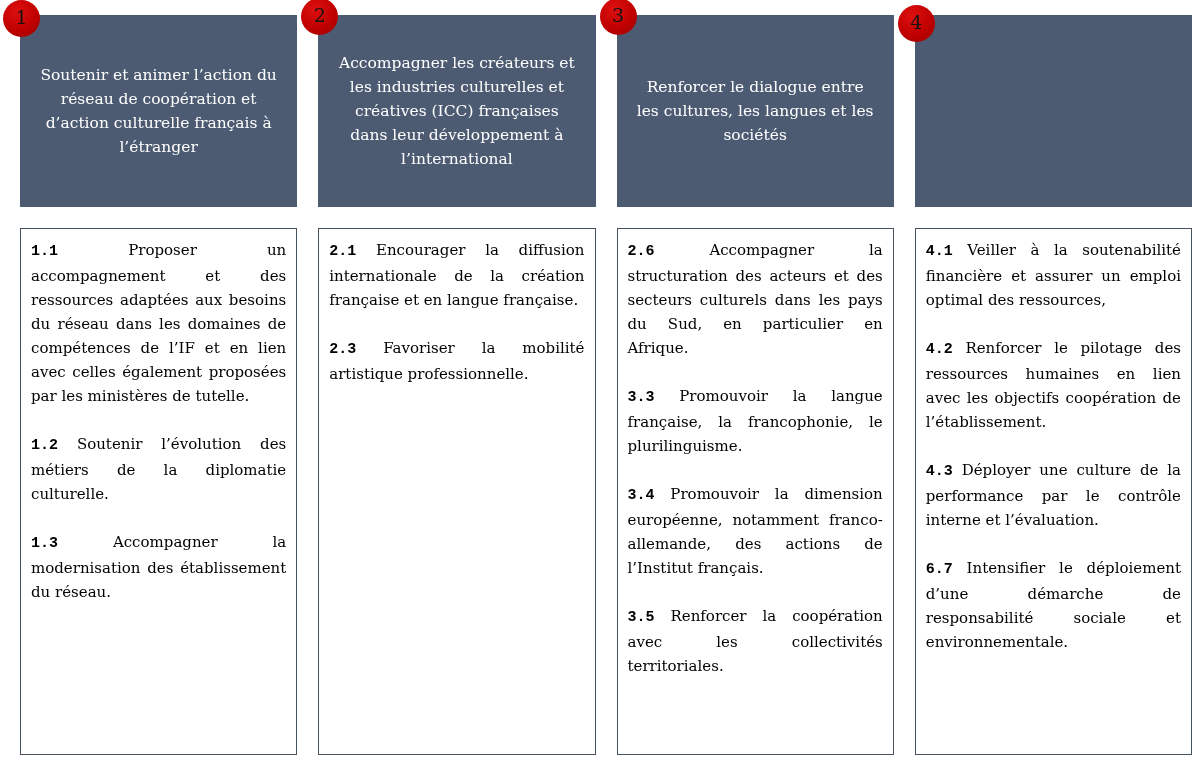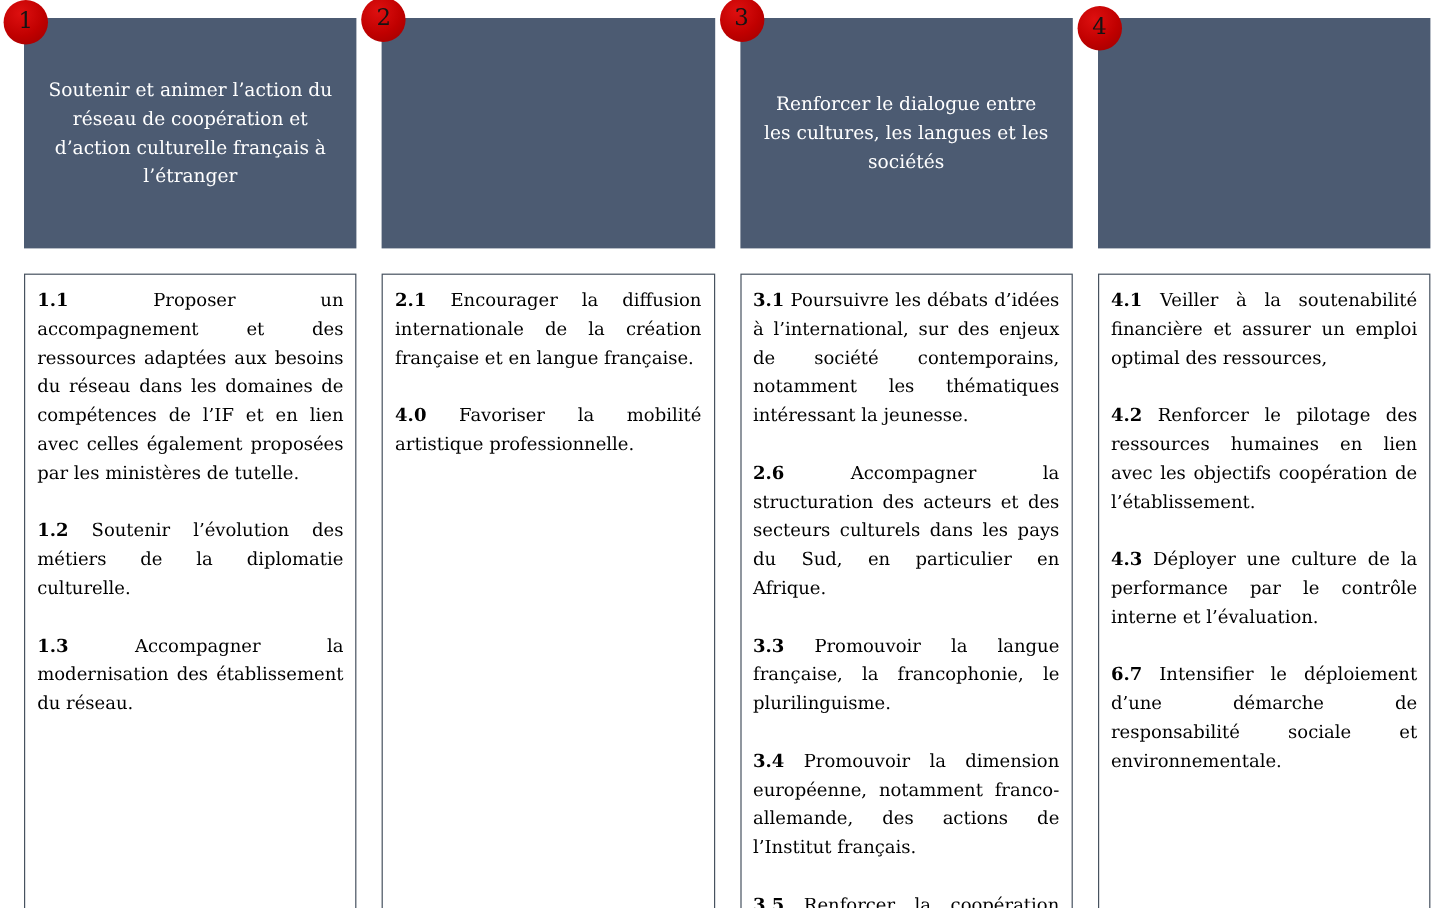--- a/index.html
+++ b/index.html
@@ -64,21 +64,21 @@
     background: #ffffff;
     border: 1.5px solid #47525F;
     box-sizing: border-box;
     padding: 9px 10px;
     font-size: 15px;
     line-height: 1.6;
     text-align: justify;
     overflow: hidden;
   }
   .obj { margin: 0 0 24px 0; }
-  .obj b { font-weight: bold; }
+  .obj b { font-weight: bold; font-family: Liberation Mono, monospace; }
 </style>
 </head>
 <body>
 
 <div class="board">
   <div class="column">
     <div class="header">
       <div class="badge b0">
         <span class="badge-num">1</span>
       </div>
@@ -89,36 +89,36 @@
         <p class="obj"><b>1.2</b> <span>Soutenir l’évolution des métiers de la diplomatie culturelle.</span></p>
         <p class="obj"><b>1.3</b> <span>Accompagner la modernisation des établissement du réseau.</span></p>
       </div>
   </div>
 
   <div class="column">
     <div class="header">
       <div class="badge b1">
         <span class="badge-num">2</span>
       </div>
+      <div class="title">Accompagner les créateurs et les industries culturelles et créatives (ICC) françaises dans leur développement à l’international</div>
     </div>
     <div class="items">
         <p class="obj"><b>2.1</b> <span>Encourager la diffusion internationale de la création française et en langue française.</span></p>
-        <p class="obj"><b>4.0</b> <span>Favoriser la mobilité artistique professionnelle.</span></p>
+        <p class="obj"><b>2.3</b> <span>Favoriser la mobilité artistique professionnelle.</span></p>
       </div>
   </div>
 
   <div class="column">
     <div class="header">
       <div class="badge b2">
         <span class="badge-num">3</span>
       </div>
       <div class="title">Renforcer le dialogue entre les cultures, les langues et les sociétés</div>
     </div>
     <div class="items">
-        <p class="obj"><b>3.1</b> <span>Poursuivre les débats d’idées à l’international, sur des enjeux de société contemporains, notamment les thématiques intéressant la jeunesse.</span></p>
         <p class="obj"><b>2.6</b> <span>Accompagner la structuration des acteurs et des secteurs culturels dans les pays du Sud, en particulier en Afrique.</span></p>
         <p class="obj"><b>3.3</b> <span>Promouvoir la langue française, la francophonie, le plurilinguisme.</span></p>
         <p class="obj"><b>3.4</b> <span>Promouvoir la dimension européenne, notamment franco-allemande, des actions de l’Institut français.</span></p>
         <p class="obj"><b>3.5</b> <span>Renforcer la coopération avec les collectivités territoriales.</span></p>
       </div>
   </div>
 
   <div class="column">
     <div class="header">
       <div class="badge b3">

